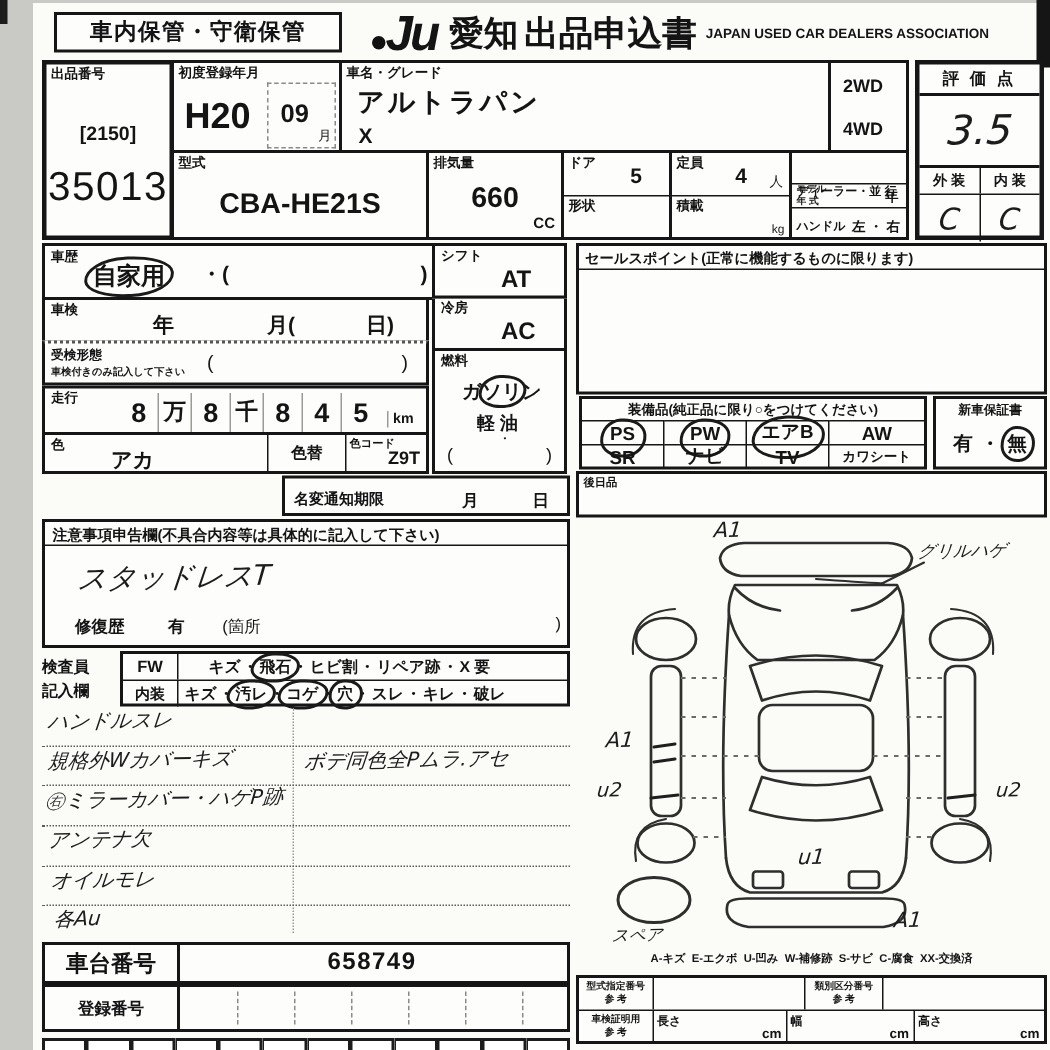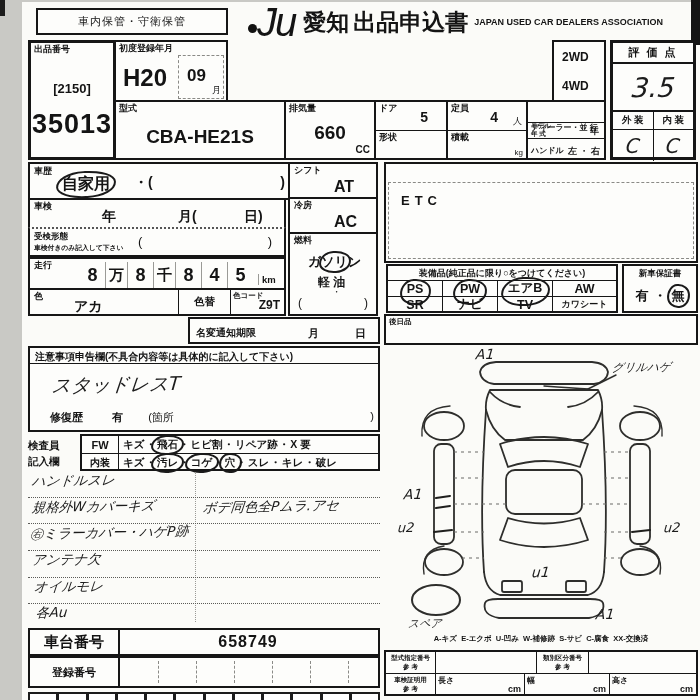--- a/index.html
+++ b/index.html
@@ -42,45 +42,50 @@
 </style>
 </head>
 <body>
 
 <div id="page">
   <div id="paper"></div>
   <div class="abs" style="left:0;top:8;width:5px;height:16px;background:#1c1c1c;"></div>
   <div class="abs" style="left:691px;top:0;width:9px;height:45px;background:#151515;"></div>
 
   <div class="box" style="left:36px;top:8px;width:192px;height:27px;border-width:2.5px;">
-    <div class="ctr" style="width:100%;height:100%;font-size:11px;font-weight:normal;letter-spacing:1px;text-align:center;">車内保管・守衛保管</div>
+    <div class="ctr" style="width:100%;height:100%;font-size:15px;font-weight:bold;letter-spacing:1px;text-align:center;">車内保管・守衛保管</div>
   </div>
   <div class="abs" style="left:248px;top:4px;height:36px;display:flex;align-items:center;">
     <span style="width:9px;height:9px;border-radius:50%;background:#111;display:inline-block;margin:12px 0 0 0;"></span>
-    <span style="font-size:40px;font-weight:400;font-style:italic;letter-spacing:-2px;">Ju</span>
+    <span style="font-size:33px;font-weight:700;font-style:italic;letter-spacing:-2px;">Ju</span>
     <span style="font-size:23px;font-weight:900;margin-left:8px;">愛知</span>
     <span style="font-size:23px;font-weight:900;margin-left:4px;">出品申込書</span>
     <span style="font-size:9px;font-weight:bold;margin-left:6px;letter-spacing:0;">JAPAN USED CAR DEALERS ASSOCIATION</span>
   </div>
 
   <div class="box thick" style="left:28px;top:40px;width:88px;height:120px;">
     <div class="lbl abs" style="left:3px;top:2px;">出品番号</div>
     <div class="abs" style="left:0;top:38px;width:100%;text-align:center;font-size:13px;font-weight:bold;">[2150]</div>
-    <div class="abs" style="left:0;top:66px;width:100%;text-align:center;font-size:27px;font-weight:bold;letter-spacing:1px;">35013</div>
+    <div class="abs" style="left:0;top:66px;width:100%;text-align:center;font-size:27px;font-weight:normal;letter-spacing:1px;">35013</div>
   </div>
 
   <div class="box" style="left:114px;top:40px;width:114px;height:62px;">
     <div class="lbl abs" style="left:3px;top:2px;">初度登録年月</div>
     <div class="abs val" style="left:7px;top:22px;font-size:24px;">H20</div>
     <div class="abs" style="left:62px;top:13px;width:44px;height:42px;border:1.5px dashed #8a8a86;">
       <span class="abs val" style="left:8px;top:10px;font-size:17px;">09</span>
       <span class="abs" style="right:2px;bottom:1px;font-size:9px;">月</span>
     </div>
   </div>
 
+  <div class="box" style="left:226px;top:40px;width:328px;height:62px;">
+    <div class="lbl abs" style="left:3px;top:2px;">車名・グレード</div>
+    <div class="abs val" style="left:10px;top:14px;font-size:18px;letter-spacing:2px;">アルトラパン</div>
+    <div class="abs val" style="left:11px;top:40px;font-size:14px;">X</div>
+  </div>
 
   <div class="box" style="left:552px;top:40px;width:54px;height:62px;">
     <div class="abs val" style="left:8px;top:8px;font-size:12px;">2WD</div>
     <div class="abs val" style="left:8px;top:37px;font-size:12px;">4WD</div>
   </div>
 
   <div class="box" style="left:114px;top:100px;width:172px;height:60px;">
     <div class="lbl abs" style="left:3px;top:2px;">型式</div>
     <div class="abs val" style="left:0;top:24px;width:100%;text-align:center;font-size:19px;">CBA-HE21S</div>
   </div>
@@ -203,23 +208,21 @@
   <div class="box" style="left:288px;top:232px;width:90px;height:84px;">
     <span class="lbl abs" style="left:4px;top:2px;">燃料</span>
     <span class="abs val circ circ-mid on" style="left:18px;top:18px;font-size:13px;">ガソリン</span>
     <span class="abs val" style="left:28px;top:40px;font-size:12px;">軽 油</span>
     <span class="abs" style="left:42px;top:52px;font-size:9px;">・</span>
     <span class="abs" style="left:8px;bottom:4px;font-size:12px;">(</span>
     <span class="abs" style="right:8px;bottom:4px;font-size:12px;">)</span>
   </div>
 
   <div class="box" style="left:384px;top:162px;width:314px;height:101px;">
-    <div class="abs" style="left:2px;top:18px;right:2px;bottom:2px;border:1.4px dashed #8a8a86;">
-      <span class="abs val" style="left:12px;top:10px;font-size:13px;letter-spacing:5px;">ETC</span>
-    </div>
+    <div style="height:16px;border-bottom:1.8px solid #161616;font-size:9.5px;font-weight:bold;padding:2px 0 0 4px;box-sizing:border-box;">セールスポイント(正常に機能するものに限ります)</div>
   </div>
 
   <div class="box" style="left:386px;top:264px;width:232px;height:49px;">
     <div class="ctr" style="height:14px;font-size:9px;font-weight:bold;">装備品(純正品に限り○をつけてください)</div>
     <div class="equip-grid">
       <div class="ecell" style="width:55px;">
           <span class="circ circ-big on">PS</span>
         </div>
       <div class="ecell" style="width:55px;">
           <span class="circ circ-big on">PW</span>
@@ -273,21 +276,21 @@
       <span style="margin-left:22px;font-weight:normal;">(箇所</span>
       <span style="float:right;font-weight:normal;">)</span>
     </div>
   </div>
 
   <div class="abs" style="left:28px;top:438px;width:50px;font-size:10.5px;font-weight:bold;line-height:1.5;">
     <div>検査員</div>
     <div>記入欄</div>
   </div>
   <div class="box" style="left:80px;top:434px;width:300px;height:37px;">
-    <div style="display:flex;height:17px;border-bottom:1.6px solid #161616;">
+    <div style="display:flex;height:17px;border-bottom:1.6px solid #161616;gap:16px;">
       <div class="ctr val" style="width:36px;border-right:1.6px solid #161616;font-size:11px;">FW</div>
       <div class="words" style="padding-left:4px;">
         <span class="w"><b class="circ">キズ</b></span>
         <span class="w"><b class="circ on">飛石</b></span>
         <span class="w"><b class="circ">ヒビ割</b></span>
         <span class="w"><b class="circ">リペア跡</b></span>
         <span class="w"><b class="circ">X 要</b></span>
       </div>
     </div>
     <div style="display:flex;height:17px;">

